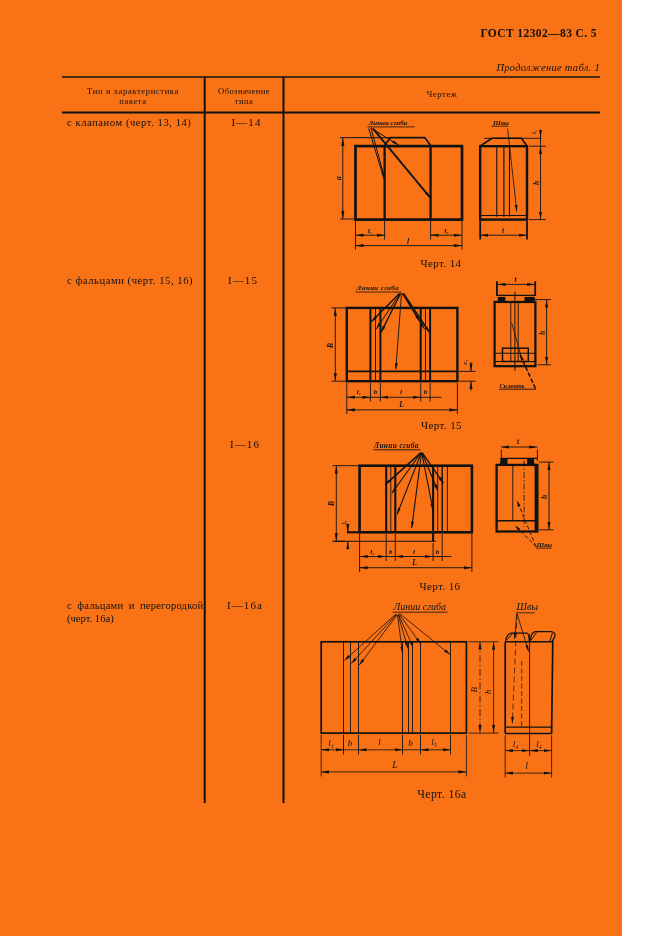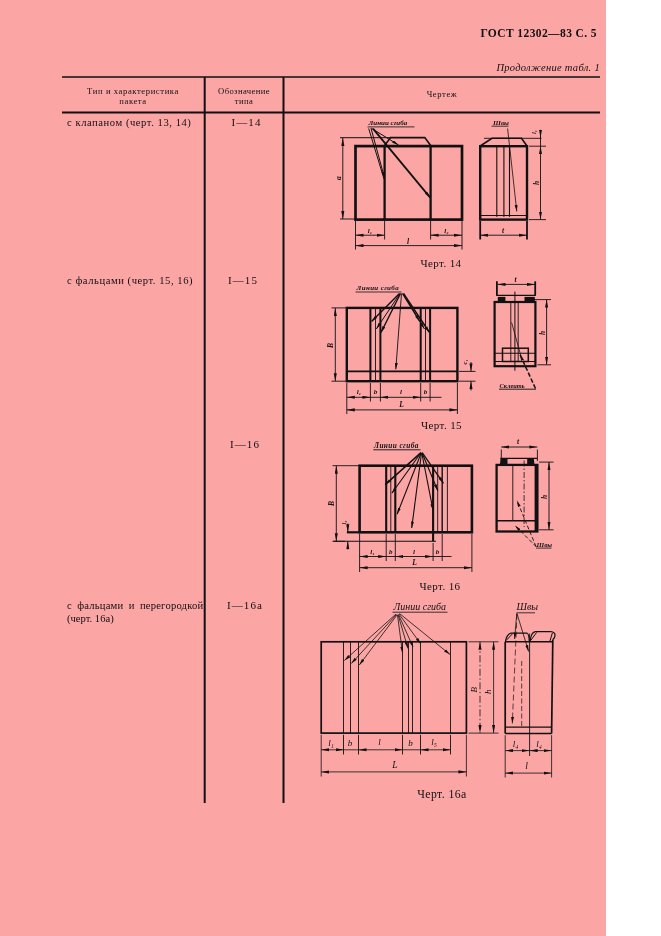--- a/index.html
+++ b/index.html
@@ -1,17 +1,17 @@
 <!DOCTYPE html>
 <html><head>
 <meta charset="utf-8">
 <style>
 html,body{margin:0;padding:0;background:#fff;}
-#page{position:relative;width:606px;height:936px;background:#fca5a5;overflow:hidden;
-font-family:"Liberation Serif", serif;}
+#page{position:relative;width:606px;height:936px;background:#f97316;overflow:hidden;
+font-family:"Liberation Serif", serif;padding-left:16px;}
 svg{position:absolute;left:0;top:0;}
 </style>
 </head>
 <body>
 <div id="page">
 <svg width="661" height="936" viewBox="0 0 661 936">
 <defs>
 <marker id="ma" markerUnits="userSpaceOnUse" markerWidth="8" markerHeight="3.6" refX="8" refY="1.8" orient="auto-start-reverse">
           <path d="M8 1.8 L0 0.25 L0 3.35 Z" fill="#111"></path>
         </marker>

